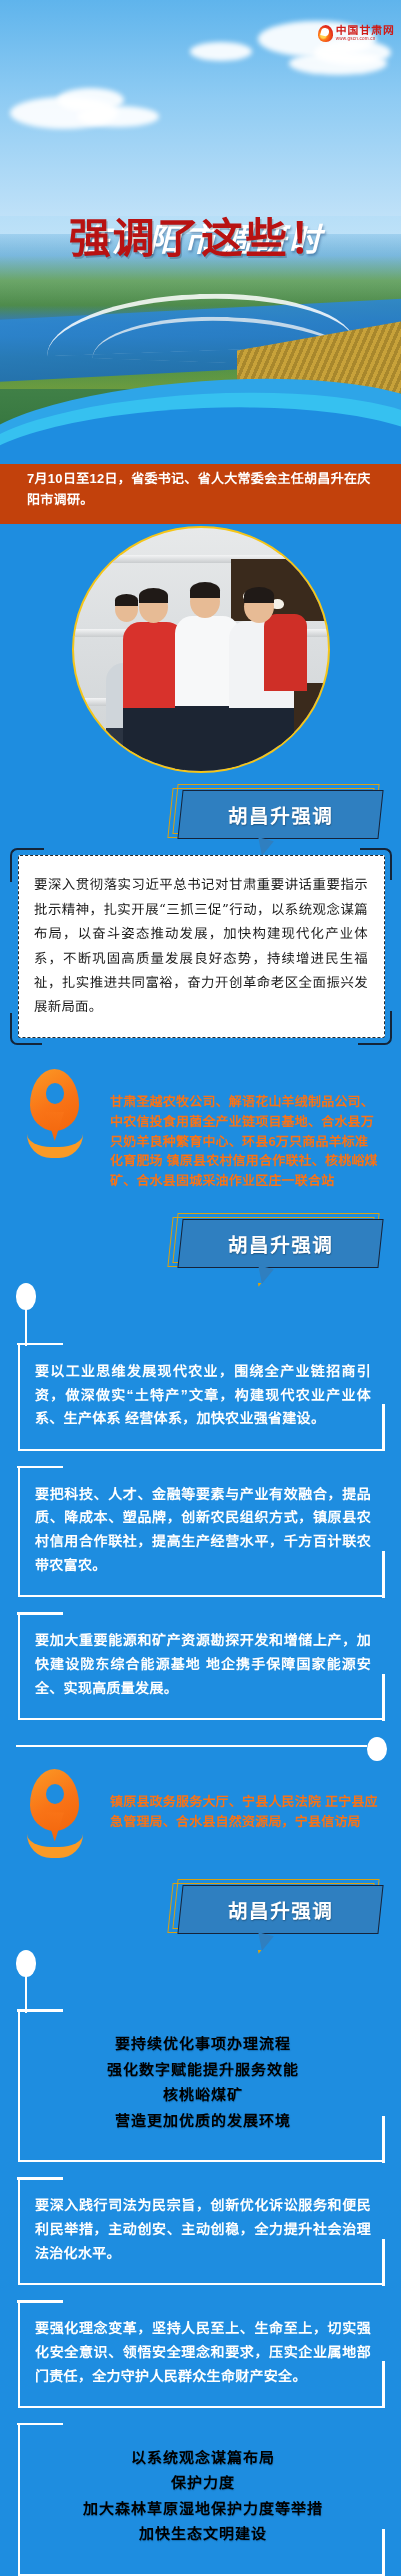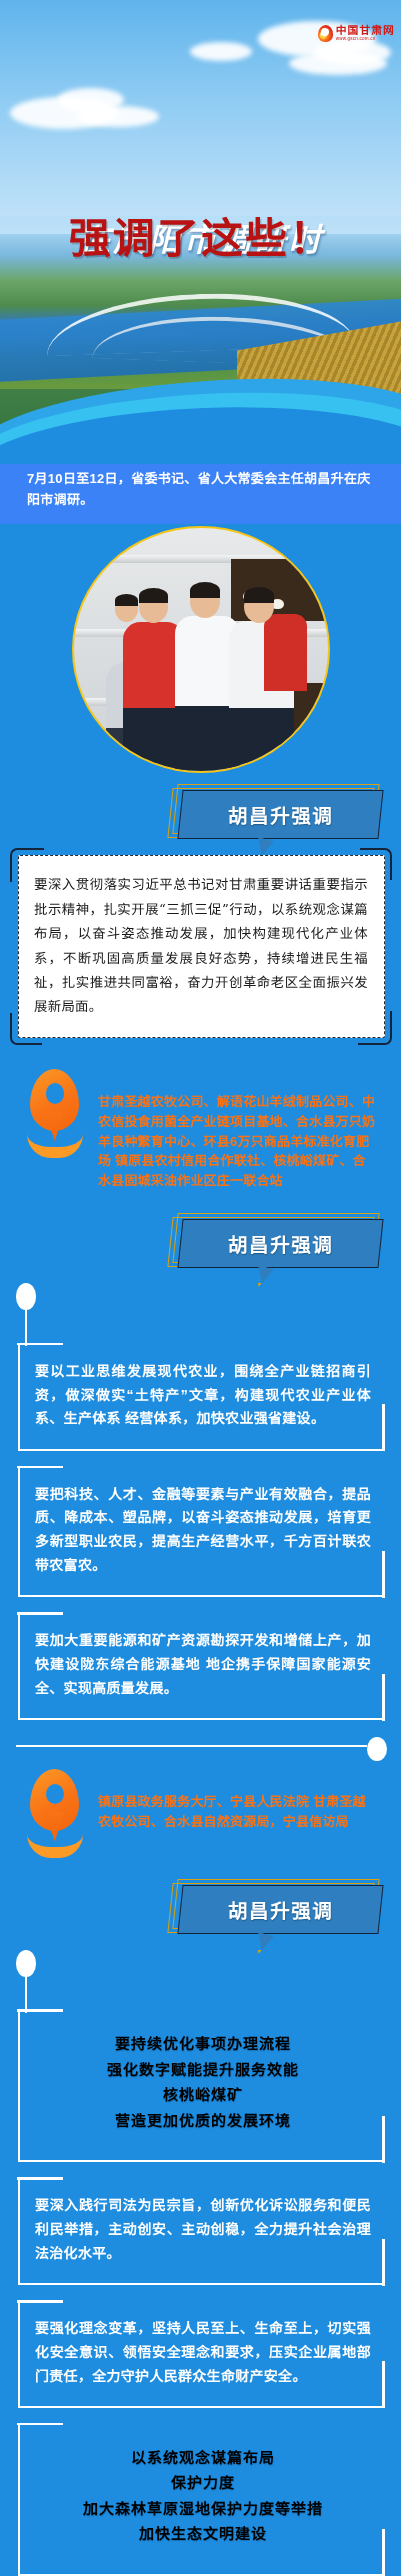--- a/index.html
+++ b/index.html
@@ -107,21 +107,21 @@
   }
   .hero-wave-a, .hero-wave-b, .hero-wave-c {
     position:absolute; left:-31px; width:474px; height:118px; border-radius:50%;
   }
   .hero-wave-a { top:381px; background:#2ea5e8; transform:rotate(-4deg); }
   .hero-wave-b { top:394px; background:#36c1f0; transform:rotate(-3deg); }
   .hero-wave-c { top:408px; background:#1e8de0; transform:rotate(-2.2deg); }
 
   
   .lead {
-    background:#3b82f6;
+    background:#c2410c;
     padding:4.1px 27px 13.4px 27px;
   }
   .lead p {
     font-size:13px; font-weight:bold; line-height:1.62; color:#ffffff;
     letter-spacing:0.3px;
   }
 
   
   .photo-wrap { background:#1e8de0; display:flex; justify-content:center; padding:2.1px 0 5.2px 0; }
   .photo-oval {
@@ -220,21 +220,21 @@
     font-family:"DejaVu Serif","Liberation Serif",serif;
     color:#1b1b1b;
     font-size:13.4px;
     line-height:1.82;
     text-align:justify;
     letter-spacing:0.3px;
   }
 
   
   .loc-row {
-    display:flex; align-items:flex-start; gap:15px;
+    display:flex; align-items:flex-start; gap:27px;
     padding:13.4px 24px 15.5px 27px;
   }
   .pin { position:relative; width:56px; flex:0 0 56px; height:88px; }
   .pin-body {
     position:absolute; left:3.1px; top:0;
     width:49px; height:62px;
     background:linear-gradient(150deg,#fb9a25 0%,#f97316 55%,#f2650c 100%);
     border-radius:50% 50% 50% 50% / 58% 58% 42% 42%;
   }
   .pin-tip {
@@ -418,42 +418,42 @@
 
 <div class="frame-block">
   <span class="fr-top"></span>
   <span class="fr-right"></span>
   <p>要以工业思维发展现代农业，围绕全产业链招商引资，做深做实“土特产”文章，构建现代农业产业体系、生产体系 经营体系，加快农业强省建设。</p>
 </div>
 
 <div class="frame-block">
   <span class="fr-top"></span>
   <span class="fr-right"></span>
-  <p>要把科技、人才、金融等要素与产业有效融合，提品质、降成本、塑品牌，以奋斗姿态推动发展，培育更多新型职业农民，提高生产经营水平，千方百计联农带农富农。</p>
+  <p>要把科技、人才、金融等要素与产业有效融合，提品质、降成本、塑品牌，创新农民组织方式，镇原县农村信用合作联社，提高生产经营水平，千方百计联农带农富农。</p>
 </div>
 
 <div class="frame-block">
   <span class="fr-top"></span>
   <span class="fr-right"></span>
   <p>要加大重要能源和矿产资源勘探开发和增储上产，加快建设陇东综合能源基地 地企携手保障国家能源安全、实现高质量发展。</p>
 </div>
 
 <div class="hline">
   <span class="hline-bar"></span>
   <span class="hline-dot"></span>
 </div>
 
 <div class="loc-row">
   <div class="pin">
     <span class="pin-body"></span>
     <span class="pin-tip"></span>
     <span class="pin-hole"></span>
     <span class="pin-smile"></span>
   </div>
-  <div class="loc-text">镇原县政务服务大厅、宁县人民法院 甘肃圣越农牧公司、合水县自然资源局，宁县信访局</div>
+  <div class="loc-text">镇原县政务服务大厅、宁县人民法院 正宁县应急管理局、合水县自然资源局，宁县信访局</div>
 </div>
 
 <div class="badge-row">
   <div class="badge-ghost2"></div>
   <div class="badge-ghost1"></div>
   <div class="badge-tail-line"></div>
   <div class="badge">
     <span class="badge-text">胡昌升强调</span>
   </div>
   <div class="badge-tail"></div>

